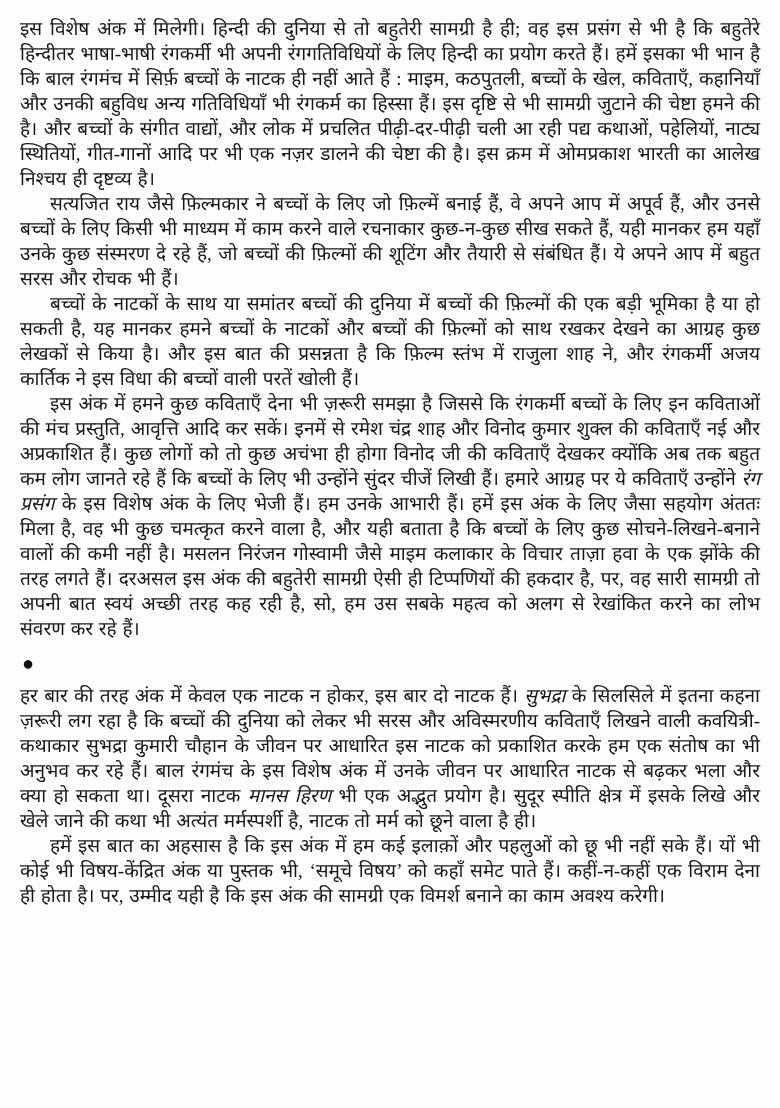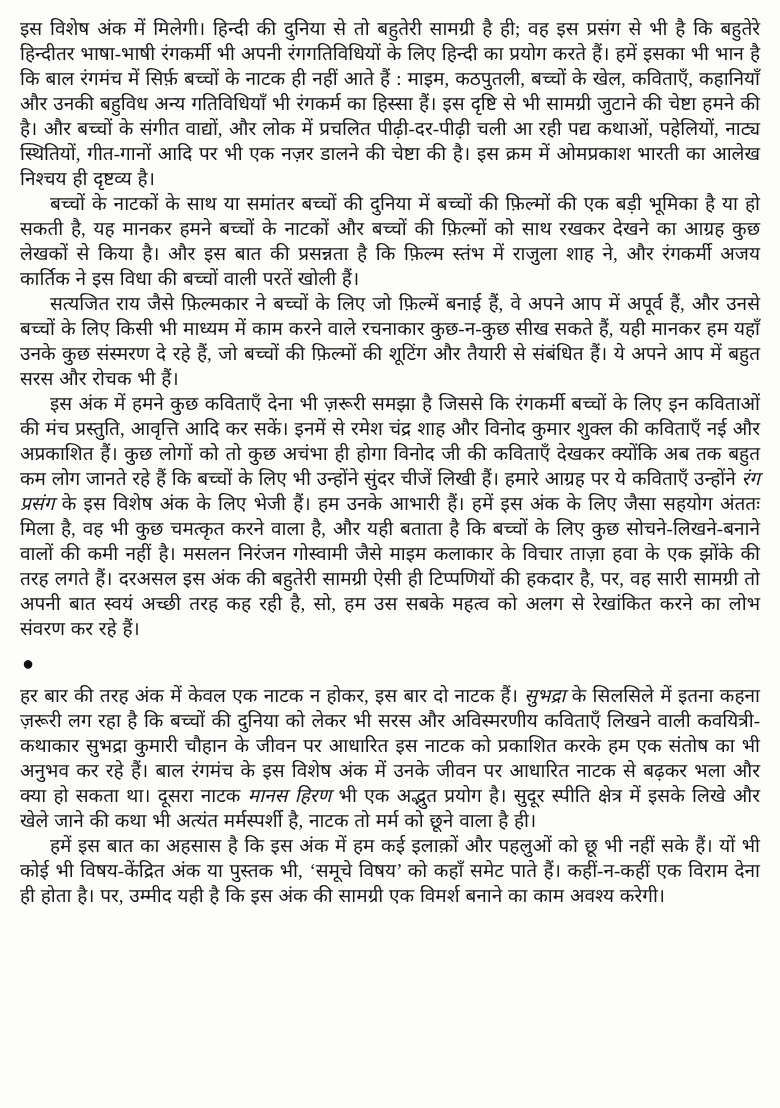--- a/index.html
+++ b/index.html
@@ -42,20 +42,20 @@
     color: #111111;
     user-select: none;
   }
 </style>
 </head>
 <body>
 
 <div class="page">
   <div class="text-column" id="text-column">
       <p class="para"><span>इस विशेष अंक में मिलेगी। हिन्दी की दुनिया से तो बहुतेरी सामग्री है ही; वह इस प्रसंग से भी है कि बहुतेरे हिन्दीतर भाषा-भाषी रंगकर्मी भी अपनी रंगगतिविधियों के लिए हिन्दी का प्रयोग करते हैं। हमें इसका भी भान है कि बाल रंगमंच में सिर्फ़ बच्चों के नाटक ही नहीं आते हैं : माइम, कठपुतली, बच्चों के खेल, कविताएँ, कहानियाँ और उनकी बहुविध अन्य गतिविधियाँ भी रंगकर्म का हिस्सा हैं। इस दृष्टि से भी सामग्री जुटाने की चेष्टा हमने की है। और बच्चों के संगीत वाद्यों, और लोक में प्रचलित पीढ़ी-दर-पीढ़ी चली आ रही पद्य कथाओं, पहेलियों, नाट्य स्थितियों, गीत-गानों आदि पर भी एक नज़र डालने की चेष्टा की है। इस क्रम में ओमप्रकाश भारती का आलेख निश्चय ही दृष्टव्य है।</span></p>
+      <p class="para indent"><span>सत्यजित राय जैसे फ़िल्मकार ने बच्चों के लिए जो फ़िल्में बनाई हैं, वे अपने आप में अपूर्व हैं, और उनसे बच्चों के लिए किसी भी माध्यम में काम करने वाले रचनाकार कुछ-न-कुछ सीख सकते हैं, यही मानकर हम यहाँ उनके कुछ संस्मरण दे रहे हैं, जो बच्चों की फ़िल्मों की शूटिंग और तैयारी से संबंधित हैं। ये अपने आप में बहुत सरस और रोचक भी हैं।</span></p>
       <p class="para indent"><span>बच्चों के नाटकों के साथ या समांतर बच्चों की दुनिया में बच्चों की फ़िल्मों की एक बड़ी भूमिका है या हो सकती है, यह मानकर हमने बच्चों के नाटकों और बच्चों की फ़िल्मों को साथ रखकर देखने का आग्रह कुछ लेखकों से किया है। और इस बात की प्रसन्नता है कि फ़िल्म स्तंभ में राजुला शाह ने, और रंगकर्मी अजय कार्तिक ने इस विधा की बच्चों वाली परतें खोली हैं।</span></p>
-      <p class="para indent"><span>सत्यजित राय जैसे फ़िल्मकार ने बच्चों के लिए जो फ़िल्में बनाई हैं, वे अपने आप में अपूर्व हैं, और उनसे बच्चों के लिए किसी भी माध्यम में काम करने वाले रचनाकार कुछ-न-कुछ सीख सकते हैं, यही मानकर हम यहाँ उनके कुछ संस्मरण दे रहे हैं, जो बच्चों की फ़िल्मों की शूटिंग और तैयारी से संबंधित हैं। ये अपने आप में बहुत सरस और रोचक भी हैं।</span></p>
       <p class="para indent"><span>इस अंक में हमने कुछ कविताएँ देना भी ज़रूरी समझा है जिससे कि रंगकर्मी बच्चों के लिए इन कविताओं की मंच प्रस्तुति, आवृत्ति आदि कर सकें। इनमें से रमेश चंद्र शाह और विनोद कुमार शुक्ल की कविताएँ नई और अप्रकाशित हैं। कुछ लोगों को तो कुछ अचंभा ही होगा विनोद जी की कविताएँ देखकर क्योंकि अब तक बहुत कम लोग जानते रहे हैं कि बच्चों के लिए भी उन्होंने सुंदर चीजें लिखी हैं। हमारे आग्रह पर ये कविताएँ उन्होंने </span><em>रंग प्रसंग</em><span> के इस विशेष अंक के लिए भेजी हैं। हम उनके आभारी हैं। हमें इस अंक के लिए जैसा सहयोग अंततः मिला है, वह भी कुछ चमत्कृत करने वाला है, और यही बताता है कि बच्चों के लिए कुछ सोचने-लिखने-बनाने वालों की कमी नहीं है। मसलन निरंजन गोस्वामी जैसे माइम कलाकार के विचार ताज़ा हवा के एक झोंके की तरह लगते हैं। दरअसल इस अंक की बहुतेरी सामग्री ऐसी ही टिप्पणियों की हकदार है, पर, वह सारी सामग्री तो अपनी बात स्वयं अच्छी तरह कह रही है, सो, हम उस सबके महत्व को अलग से रेखांकित करने का लोभ संवरण कर रहे हैं।</span></p>
       <div class="bullet">●</div>
       <p class="para"><span>हर बार की तरह अंक में केवल एक नाटक न होकर, इस बार दो नाटक हैं। </span><em>सुभद्रा</em><span> के सिलसिले में इतना कहना ज़रूरी लग रहा है कि बच्चों की दुनिया को लेकर भी सरस और अविस्मरणीय कविताएँ लिखने वाली कवयित्री-कथाकार सुभद्रा कुमारी चौहान के जीवन पर आधारित इस नाटक को प्रकाशित करके हम एक संतोष का भी अनुभव कर रहे हैं। बाल रंगमंच के इस विशेष अंक में उनके जीवन पर आधारित नाटक से बढ़कर भला और क्या हो सकता था। दूसरा नाटक </span><em>मानस हिरण</em><span> भी एक अद्भुत प्रयोग है। सुदूर स्पीति क्षेत्र में इसके लिखे और खेले जाने की कथा भी अत्यंत मर्मस्पर्शी है, नाटक तो मर्म को छूने वाला है ही।</span></p>
       <p class="para indent"><span>हमें इस बात का अहसास है कि इस अंक में हम कई इलाक़ों और पहलुओं को छू भी नहीं सके हैं। यों भी कोई भी विषय-केंद्रित अंक या पुस्तक भी, ‘समूचे विषय’ को कहाँ समेट पाते हैं। कहीं-न-कहीं एक विराम देना ही होता है। पर, उम्मीद यही है कि इस अंक की सामग्री एक विमर्श बनाने का काम अवश्य करेगी।</span></p>
     </div>
 </div>
 
 </body></html>

